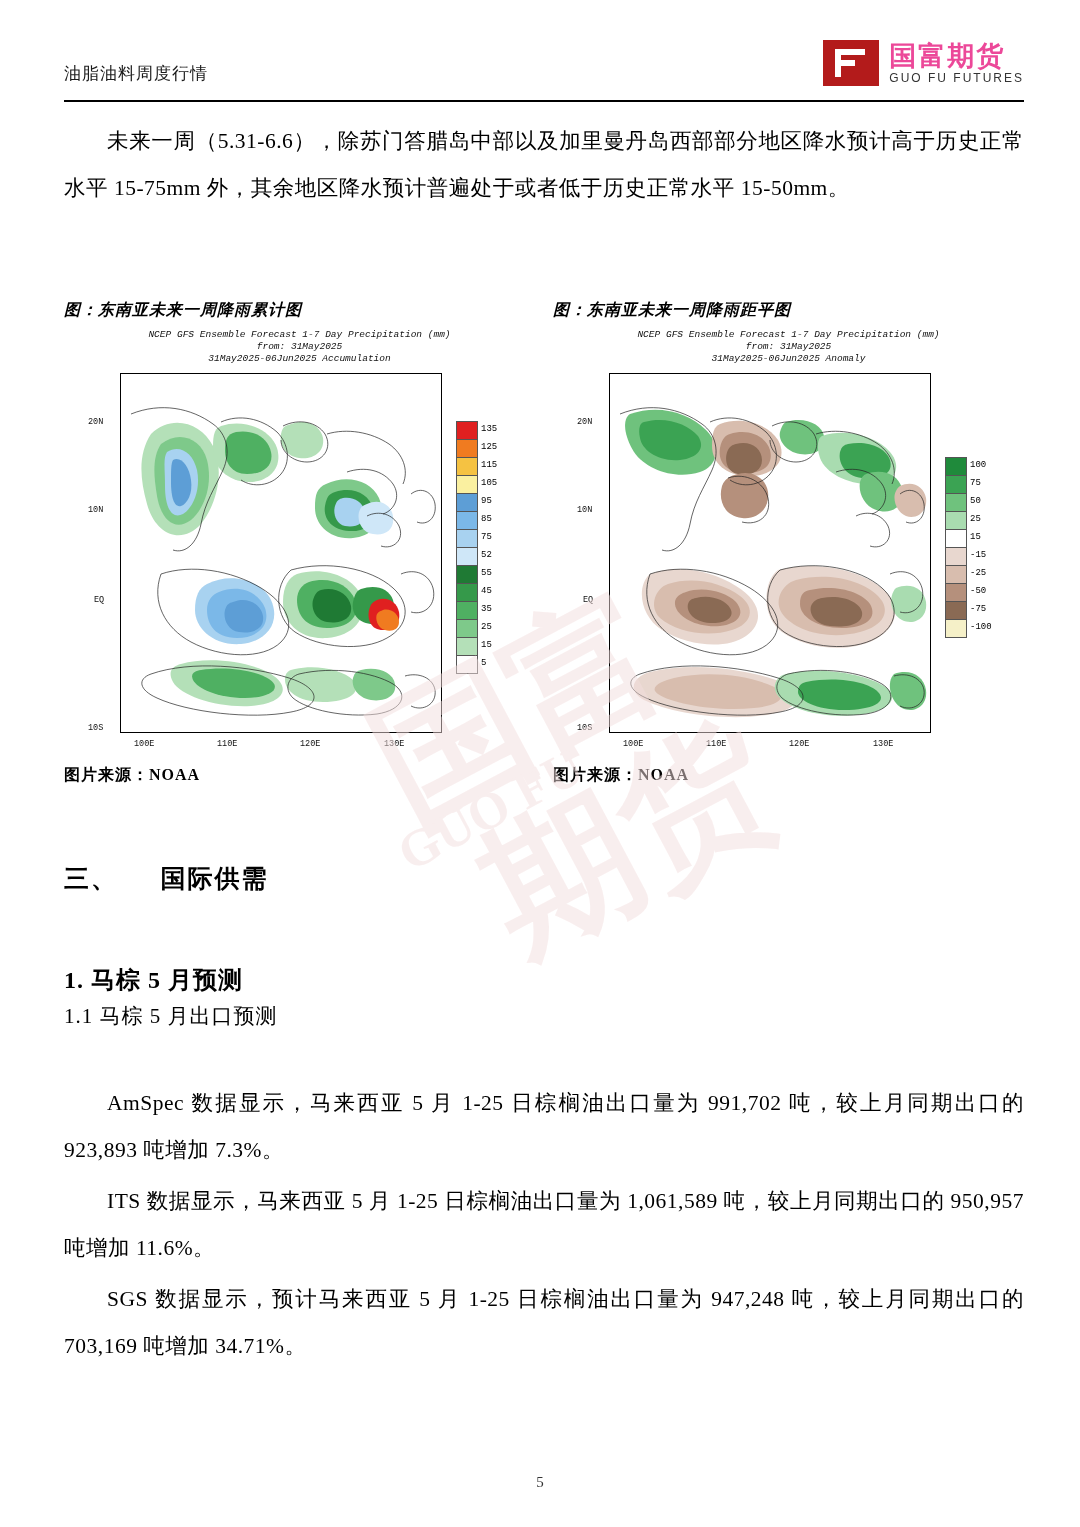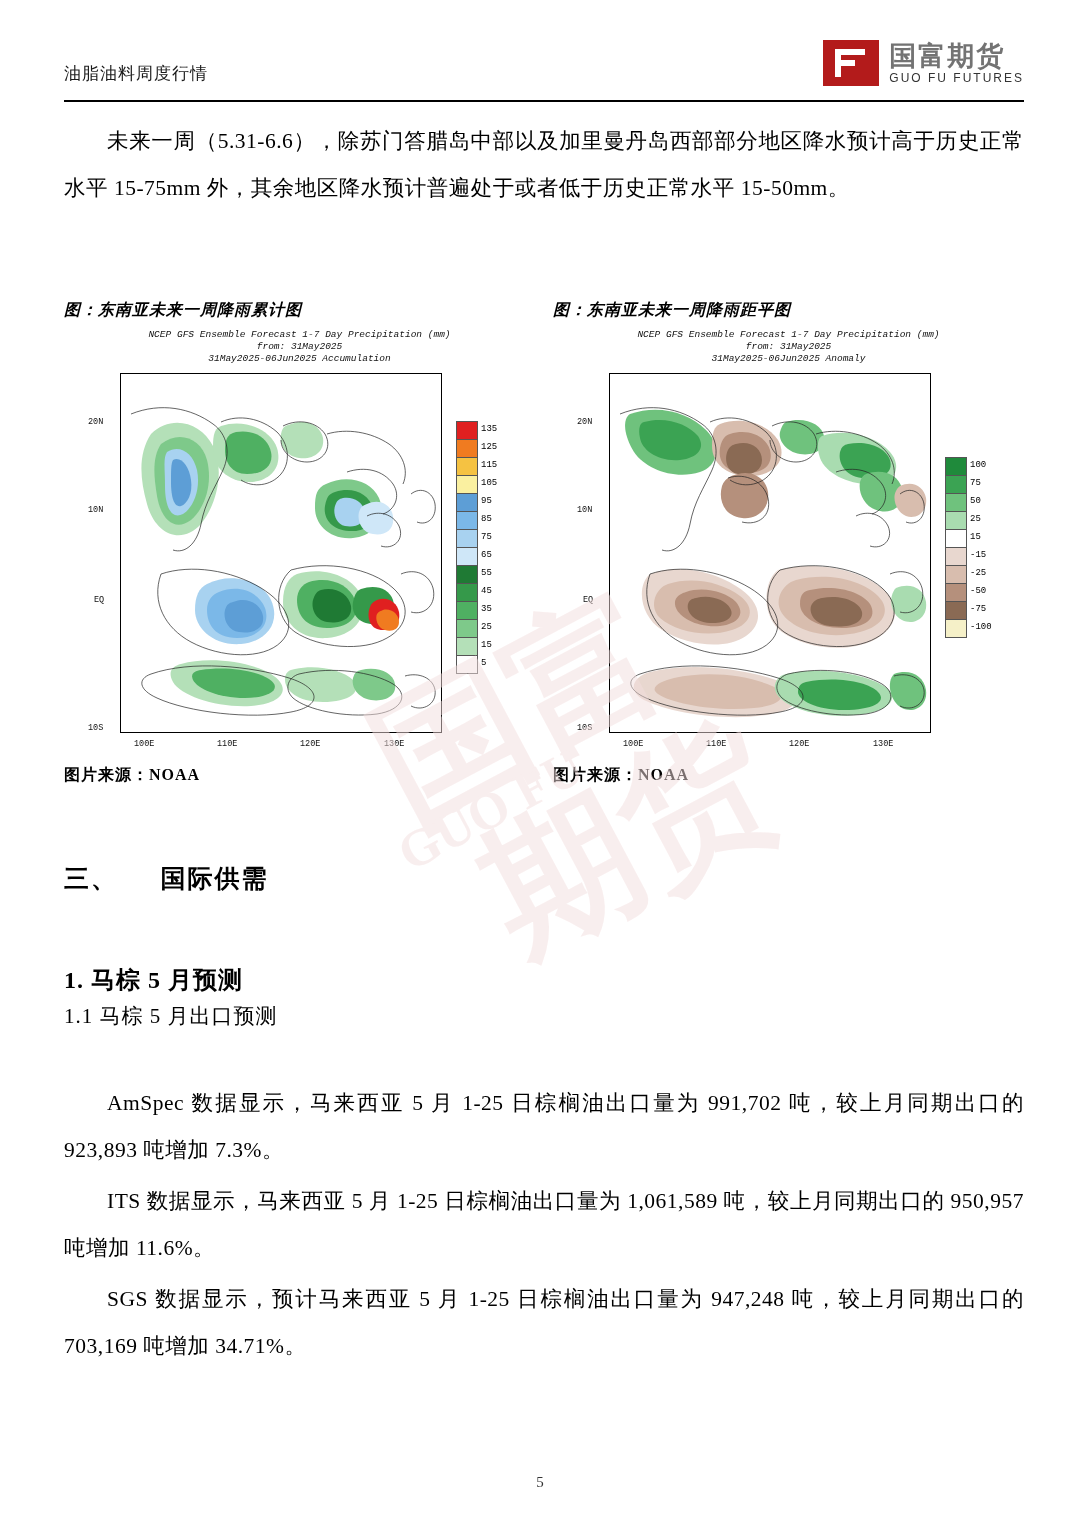--- a/index.html
+++ b/index.html
@@ -82,21 +82,21 @@
   .logo-text {
     display: flex;
     flex-direction: column;
     line-height: 1.05;
   }
   .logo-cn {
     font-family: "Liberation Serif", serif;
     font-size: 27px;
     font-weight: bold;
     letter-spacing: 2px;
-    color: #737373;
+    color: #ec4899;
   }
   .logo-en {
     font-family: "Liberation Sans", sans-serif;
     font-size: 12px;
     letter-spacing: 2px;
     color: #333333;
     margin-top: 2px;
   }
   .header-rule {
     position: absolute;
@@ -396,21 +396,21 @@
             <div class="sw" style="background:#5d9ed6">
                 <span class="lbl">95</span>
               </div>
             <div class="sw" style="background:#7bb8e8">
                 <span class="lbl">85</span>
               </div>
             <div class="sw" style="background:#a8d2f0">
                 <span class="lbl">75</span>
               </div>
             <div class="sw" style="background:#cfe7f8">
-                <span class="lbl">65</span>
+                <span class="lbl">52</span>
               </div>
             <div class="sw" style="background:#1f7a34">
                 <span class="lbl">55</span>
               </div>
             <div class="sw" style="background:#35994a">
                 <span class="lbl">45</span>
               </div>
             <div class="sw" style="background:#4fb062">
                 <span class="lbl">35</span>
               </div>

